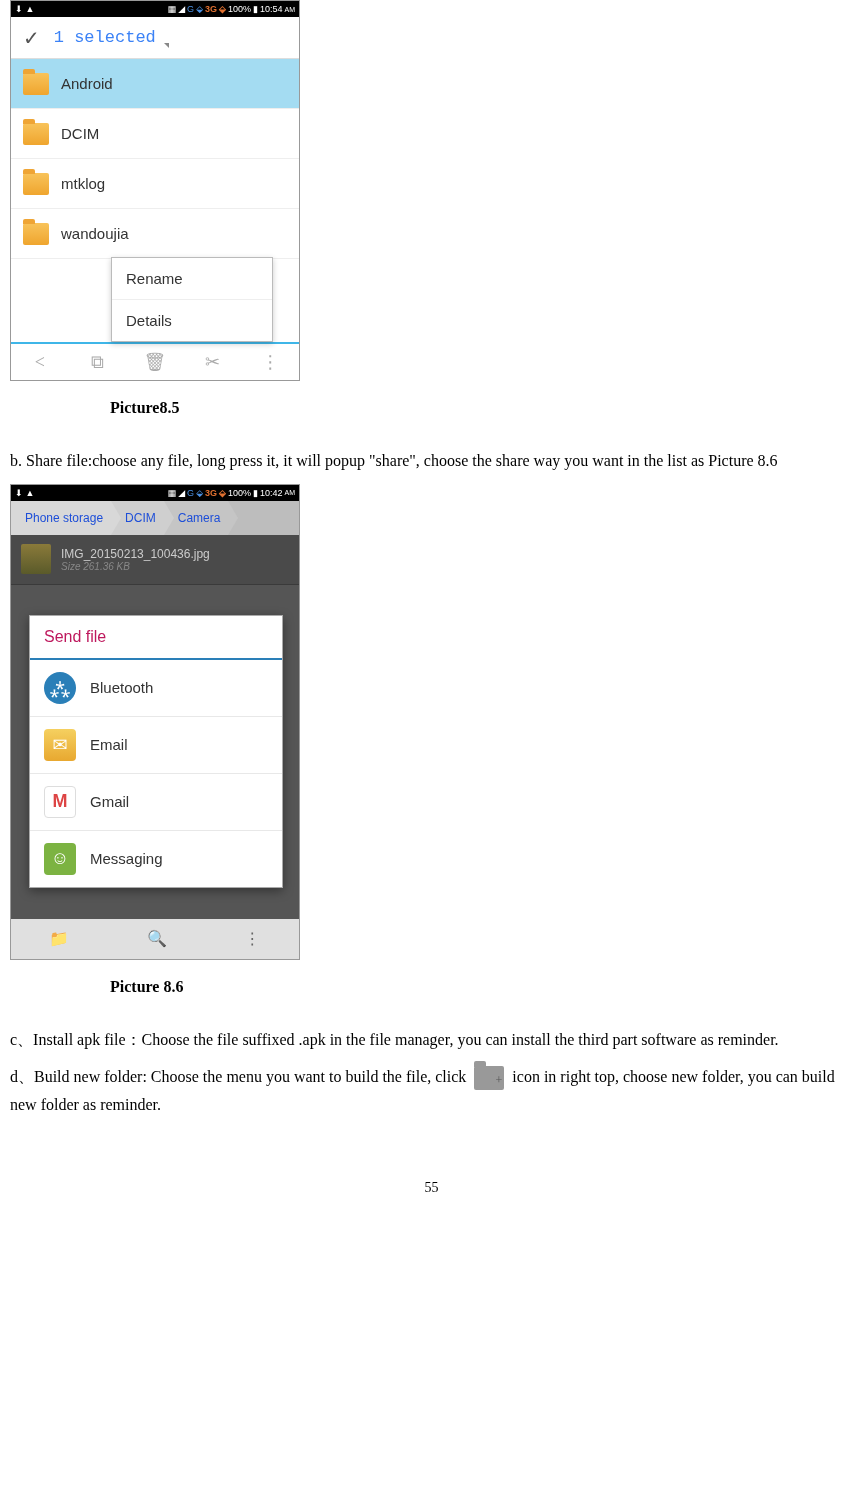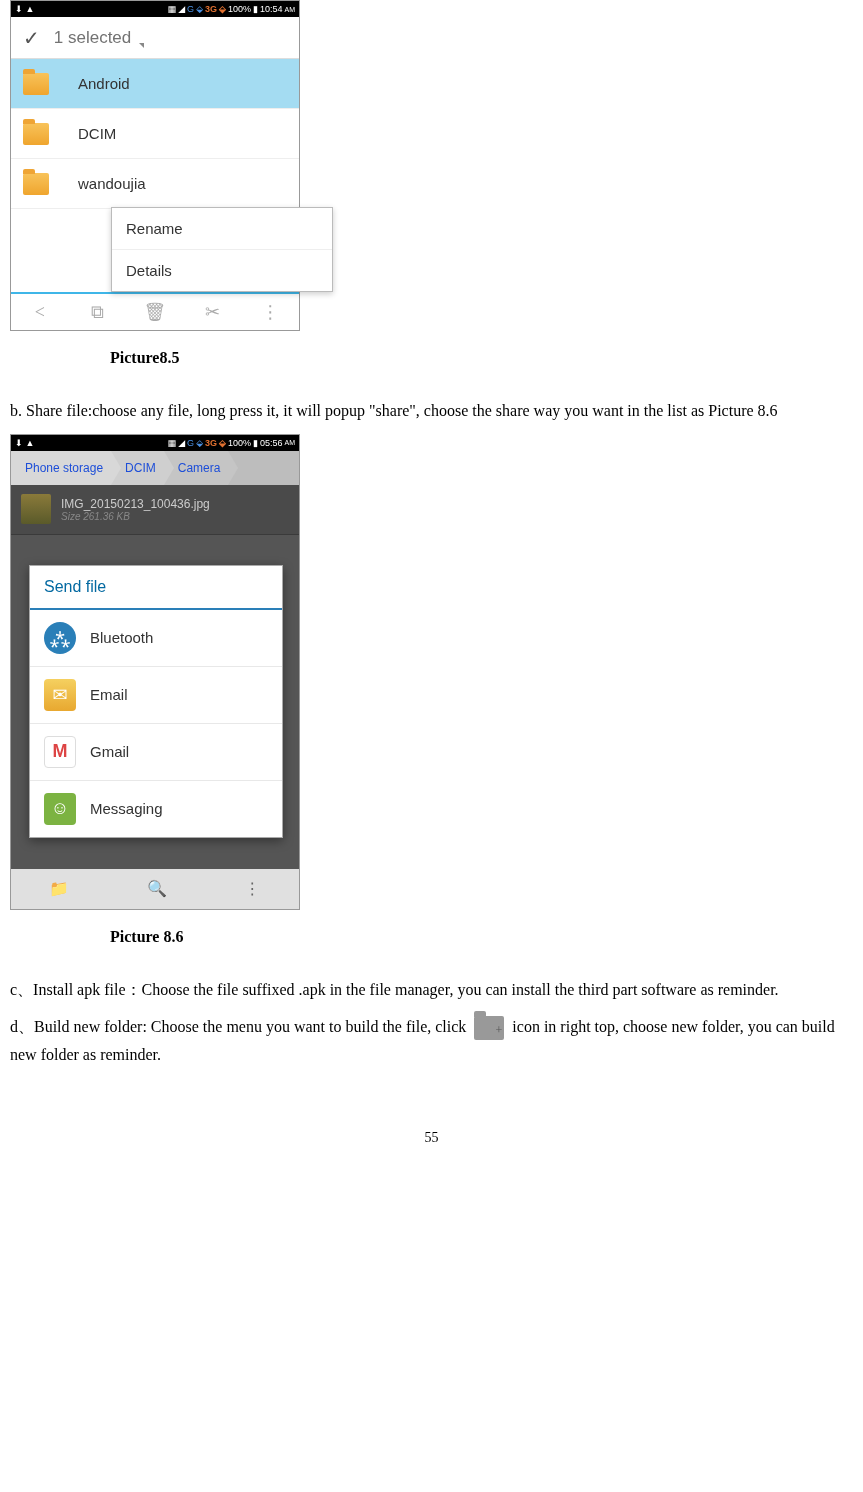--- a/index.html
+++ b/index.html
@@ -42,38 +42,38 @@
       align-items: center;
       padding: 0 12px;
       gap: 14px;
       border-bottom: 1px solid #ddd;
     }
     .checkmark-icon {
       font-size: 20px;
       color: #555;
     }
     .header1 .title { 
-      font-family: Liberation Sans, sans-serif;
+      font-family: Liberation Mono, monospace;
       font-size: 17px; 
-      color: #737373;
+      color: #3b82f6;
     }
     .dropdown-triangle {
       width: 0; height: 0;
       border-left: 5px solid transparent;
       border-top: 5px solid #888;
       margin-left: -6px;
       margin-top: 16px;
     }
     
     .folder-row {
       height: 50px;
       display: flex;
       align-items: center;
       padding: 0 12px;
-      gap: 29px;
+      gap: 12px;
       border-bottom: 1px solid #eee;
       font-family: Arial, sans-serif;
       font-size: 15px;
       color: #333;
     }
     .folder-row.selected {
       background: #a4dcf2;
     }
     .folder-icon {
       width: 26px; height: 22px;
@@ -86,21 +86,21 @@
       position: absolute;
       top: -4px; left: 0;
       width: 12px; height: 5px;
       background: #efa535;
       border-radius: 2px 2px 0 0;
     }
     
     .popup-menu {
       position: relative;
       margin: -2px 0 0 100px;
-      width: 222px;
+      width: 162px;
       background: #fff;
       border: 1px solid #bbb;
       box-shadow: 0 2px 6px rgba(0,0,0,.2);
     }
     .popup-menu .item {
       padding: 12px 14px;
       font-family: Arial, sans-serif;
       font-size: 15px;
       border-bottom: 1px solid #eee;
       color: #333;
@@ -195,21 +195,21 @@
     .dialog {
       position: absolute;
       top: 130px;
       left: 18px;
       width: 254px;
       background: #fff;
       border: 1px solid #aaa;
       box-shadow: 0 3px 10px rgba(0,0,0,.4);
     }
     .dialog-title {
-      color: #0369a1;
+      color: #be185d;
       font-family: Arial, sans-serif;
       font-size: 16px;
       padding: 12px 14px;
       border-bottom: 2px solid #2a7fb8;
     }
     .dialog-item {
       display: flex;
       align-items: center;
       gap: 14px;
       padding: 12px 14px;
@@ -307,20 +307,24 @@
     <div class="folder-row selected">
       <div class="folder-icon"></div>
       <span>Android</span>
     </div>
     <div class="folder-row">
       <div class="folder-icon"></div>
       <span>DCIM</span>
     </div>
     <div class="folder-row">
       <div class="folder-icon"></div>
+      <span>mtklog</span>
+    </div>
+    <div class="folder-row">
+      <div class="folder-icon"></div>
       <span>wandoujia</span>
     </div>
     <div class="popup-menu">
       <div class="item">Rename</div>
       <div class="item">Details</div>
     </div>
     <div class="bottom-bar">
       <div class="btn">&lt;</div>
       <div class="btn">⧉</div>
       <div class="btn">🗑</div>
@@ -341,21 +345,21 @@
       </div>
       <div class="right">
         <span>▦</span>
         <span>◢</span>
         <span class="sig">G</span>
         <span class="sig">⬙</span>
         <span class="sig3g">3G</span>
         <span class="sig3g">⬙</span>
         <span>100%</span>
         <span class="batt">▮</span>
-        <span>05:56</span>
+        <span>10:42</span>
         <span style="font-size:7px">AM</span>
       </div>
     </div>
     <div class="breadcrumb">
       <div class="bc-item">Phone storage</div>
       <div class="bc-item">DCIM</div>
       <div class="bc-item">Camera</div>
     </div>
     <div class="file-row-dim">
       <div class="thumb"></div>

